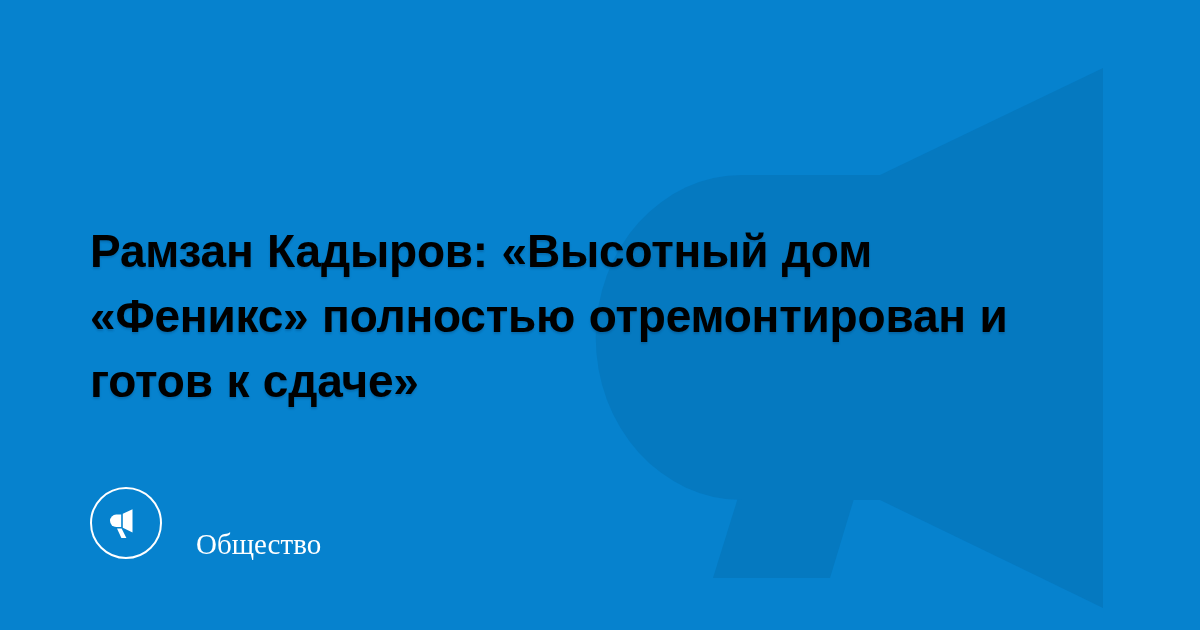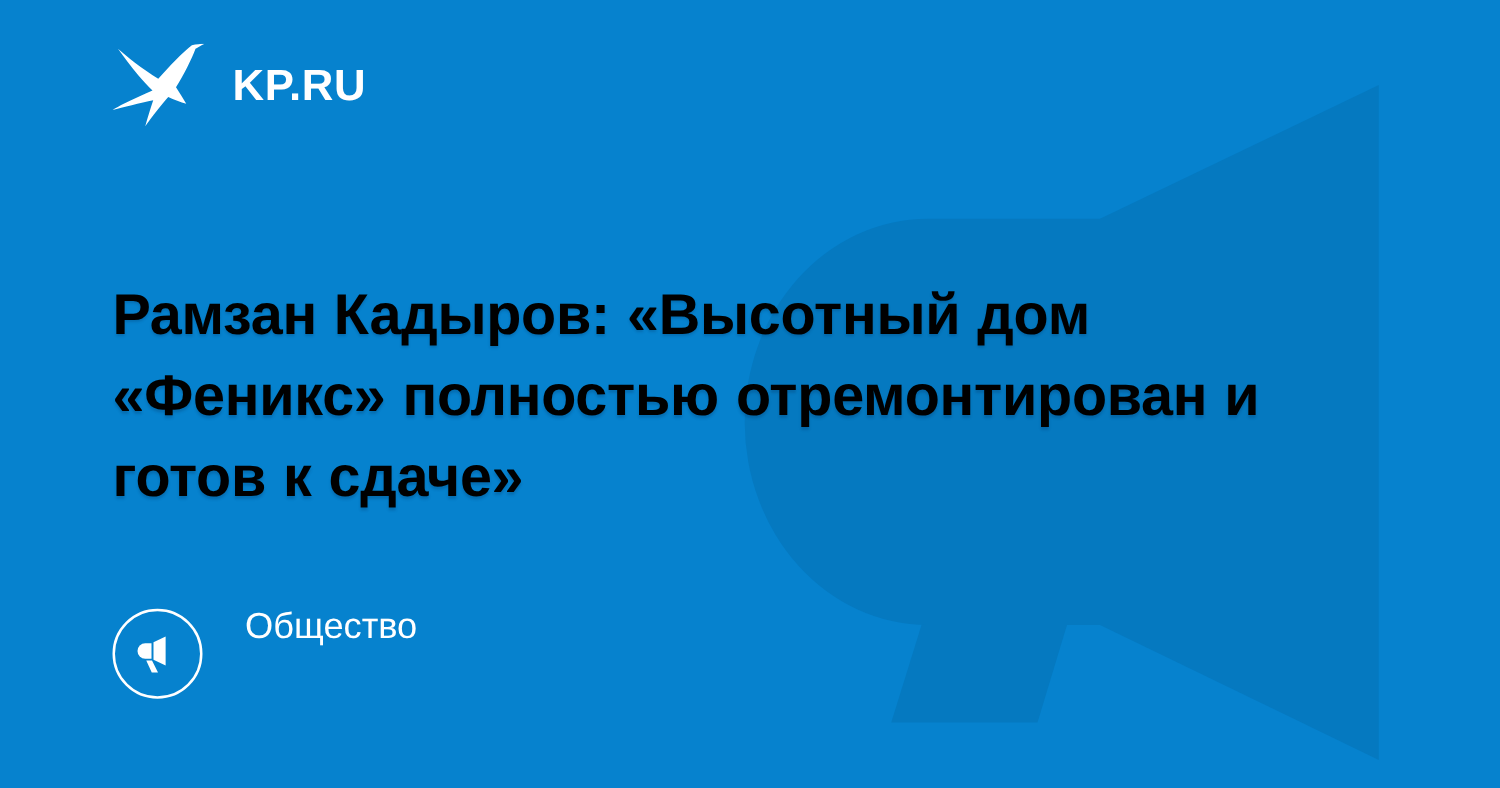--- a/index.html
+++ b/index.html
@@ -70,22 +70,23 @@
     text-shadow: 0 2px 2px rgba(0, 40, 80, 0.22);
     word-spacing: 1px;
   }
 
   
   .rubric {
     position: absolute;
     left: 90px;
     top: 487px;
     display: flex;
-    align-items: flex-start;
+    align-items: flex-end;
     z-index: 5;
+    font-family: Liberation Serif, serif;
   }
   .rubric-badge {
     width: 72px;
     height: 72px;
     border: 2px solid #ffffff;
     border-radius: 50%;
     display: flex;
     align-items: center;
     justify-content: center;
     flex: 0 0 auto;
@@ -118,49 +119,20 @@
       <path d="M893 175
                L893 500
                L742 500
                A108 120 0 0 1 742 175
                Z"></path>
 
       <path d="M880 175 L1103 68 L1103 608 L880 500 Z"></path>
     </g>
   </svg>
 
-  <div class="brand">
-    <svg class="brand-bird" viewBox="0 0 74 66" aria-hidden="true">
-      <g fill="#ffffff">
-        <path d="M63.5 1.2
-                 C60.2 3.8 55.6 8.0 50.4 13.2
-                 C46.0 17.6 41.2 22.8 36.6 28.0
-                 C30.8 24.4 24.2 20.0 18.2 15.4
-                 C13.0 11.4 8.2 7.4 4.4 4.0
-                 C9.2 10.8 15.0 18.6 20.6 25.2
-                 C24.6 29.9 28.6 34.2 32.0 37.3
-                 C25.0 40.3 16.8 44.0 9.8 47.6
-                 C5.8 49.6 2.2 51.6 0 53.0
-                 C4.0 52.0 9.6 50.6 15.4 49.2
-                 C21.4 47.7 27.6 46.2 32.6 45.2
-                 C31.6 48.2 30.2 52.4 29.0 56.4
-                 C27.8 60.2 26.8 63.8 26.2 66.0
-                 C28.6 62.6 32.2 57.8 35.8 53.2
-                 C39.0 49.1 42.2 45.2 44.6 42.6
-                 C49.0 44.6 54.6 46.8 59.0 48.0
-                 C56.8 44.2 53.6 39.0 50.8 34.8
-                 C53.6 30.4 57.0 24.4 59.8 18.8
-                 C62.6 13.2 65.0 7.8 66.4 4.0
-                 C67.8 3.2 70.0 2.0 71.6 1.0
-                 C73.0 0.2 73.8 0.0 73.8 0.0
-                 C71.0 0.0 66.8 0.4 63.5 1.2 Z"></path>
-      </g>
-    </svg>
-    <span class="brand-name">KP.RU</span>
-  </div>
 
   <h1 class="headline">Рамзан Кадыров: «Высотный дом «Феникс» полностью отремонтирован и готов к сдаче»</h1>
 
   <div class="rubric">
     <span class="rubric-badge">
       <svg viewBox="0 0 36 36" aria-hidden="true">
         <g fill="#ffffff">
           <path d="M24.5 4.2 L24.5 27.4 L14.8 22.8 L14.8 8.8 Z"></path>
           <path d="M13.2 9.6 L13.2 22.0 L8.2 22.0
                    A6.2 6.2 0 0 1 8.2 9.6 Z"></path>

